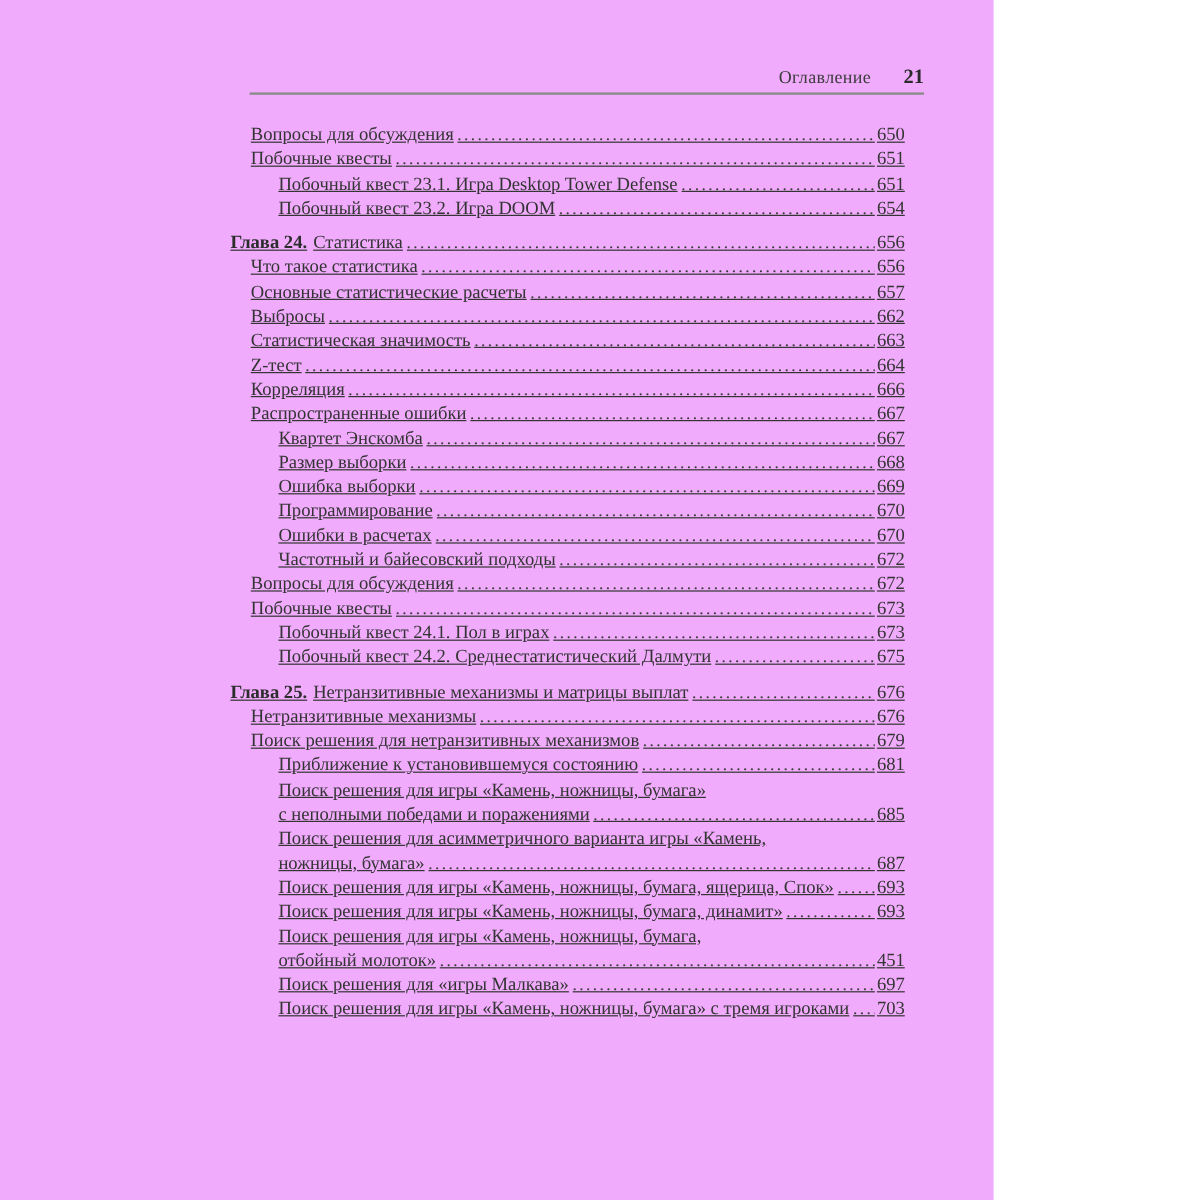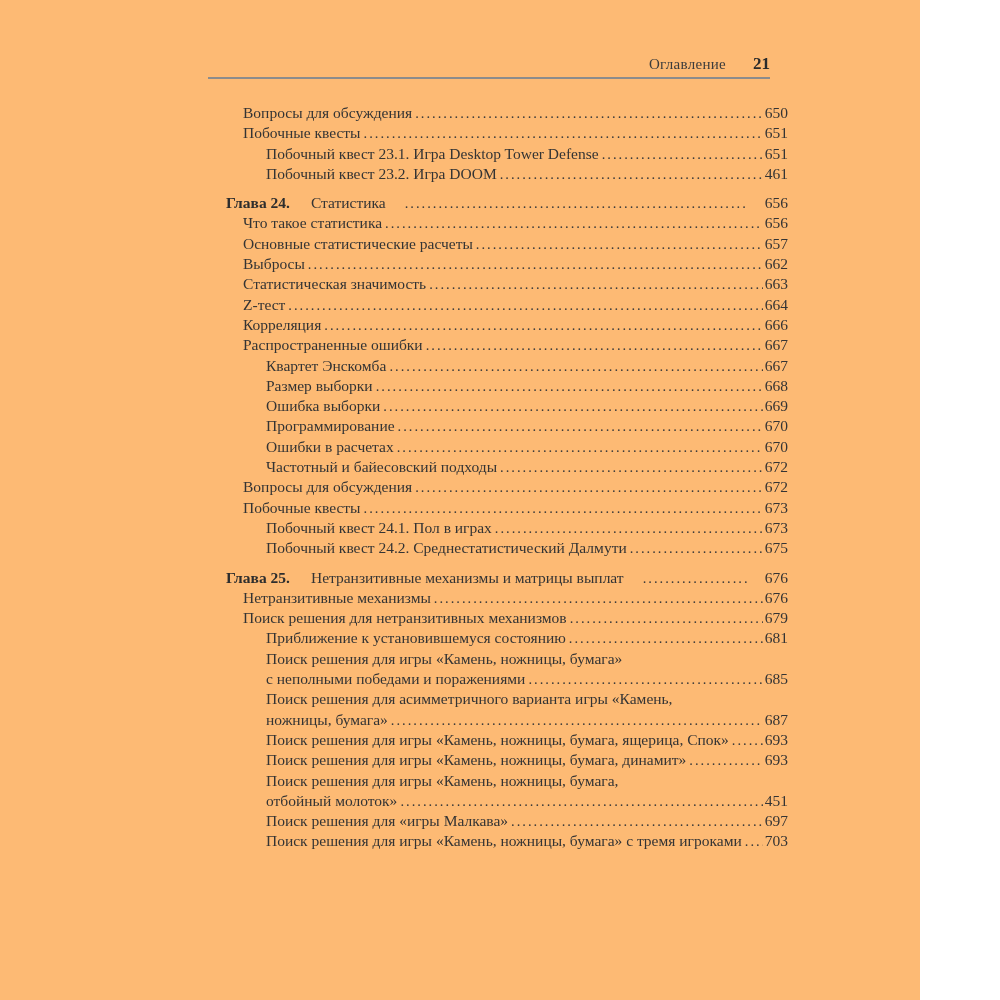--- a/index.html
+++ b/index.html
@@ -7,23 +7,23 @@
     padding: 0;
     width: 1000px;
     height: 1000px;
     background: #ffffff;
     font-family: "Liberation Serif", "DejaVu Serif", serif;
     color: #343434;
     overflow: hidden;
   }
   .page {
     position: relative;
-    width: 920px;
+    width: 828px;
     height: 1000px;
-    background: #fdba74;
+    background: #f0abfc;
   }
   .page-header {
     position: absolute;
     left: 208px;
     top: 54px;
     width: 562px;
     display: flex;
     justify-content: flex-end;
     align-items: baseline;
   }
@@ -41,33 +41,34 @@
   .header-rule {
     position: absolute;
     left: 208px;
     top: 77px;
     width: 562px;
     height: 2px;
     background: #8c8c8c;
   }
   .toc {
     position: absolute;
-    left: 226px;
+    left: 192px;
     top: 103px;
     width: 562px;
+    text-decoration: underline;
   }
   .toc-row {
     display: flex;
     align-items: baseline;
     font-size: 15.5px;
     line-height: 20.3px;
     height: 20.3px;
     white-space: nowrap;
   }
-  .toc-row.chapter { margin-top: 9px; gap: 16px; }
+  .toc-row.chapter { margin-top: 9px; }
   .toc-row.level-1 { padding-left: 17px; }
   .toc-row.level-2 { padding-left: 40px; }
   .prefix {
     font-weight: bold;
     margin-right: 5px;
     color: #2d2d2d;
   }
   .title {
     white-space: nowrap;
     flex: 0 0 auto;
@@ -110,21 +111,21 @@
         <span class="pagenum">651</span>
       </div>
       <div class="toc-row level-2">
         <span class="title">Побочный квест 23.1. Игра Desktop Tower Defense</span>
         <span class="leader"></span>
         <span class="pagenum">651</span>
       </div>
       <div class="toc-row level-2">
         <span class="title">Побочный квест 23.2. Игра DOOM</span>
         <span class="leader"></span>
-        <span class="pagenum">461</span>
+        <span class="pagenum">654</span>
       </div>
       <div class="toc-row level-0 chapter">
         <span class="prefix">Глава 24.</span>
         <span class="title">Статистика</span>
         <span class="leader"></span>
         <span class="pagenum">656</span>
       </div>
       <div class="toc-row level-1">
         <span class="title">Что такое статистика</span>
         <span class="leader"></span>

